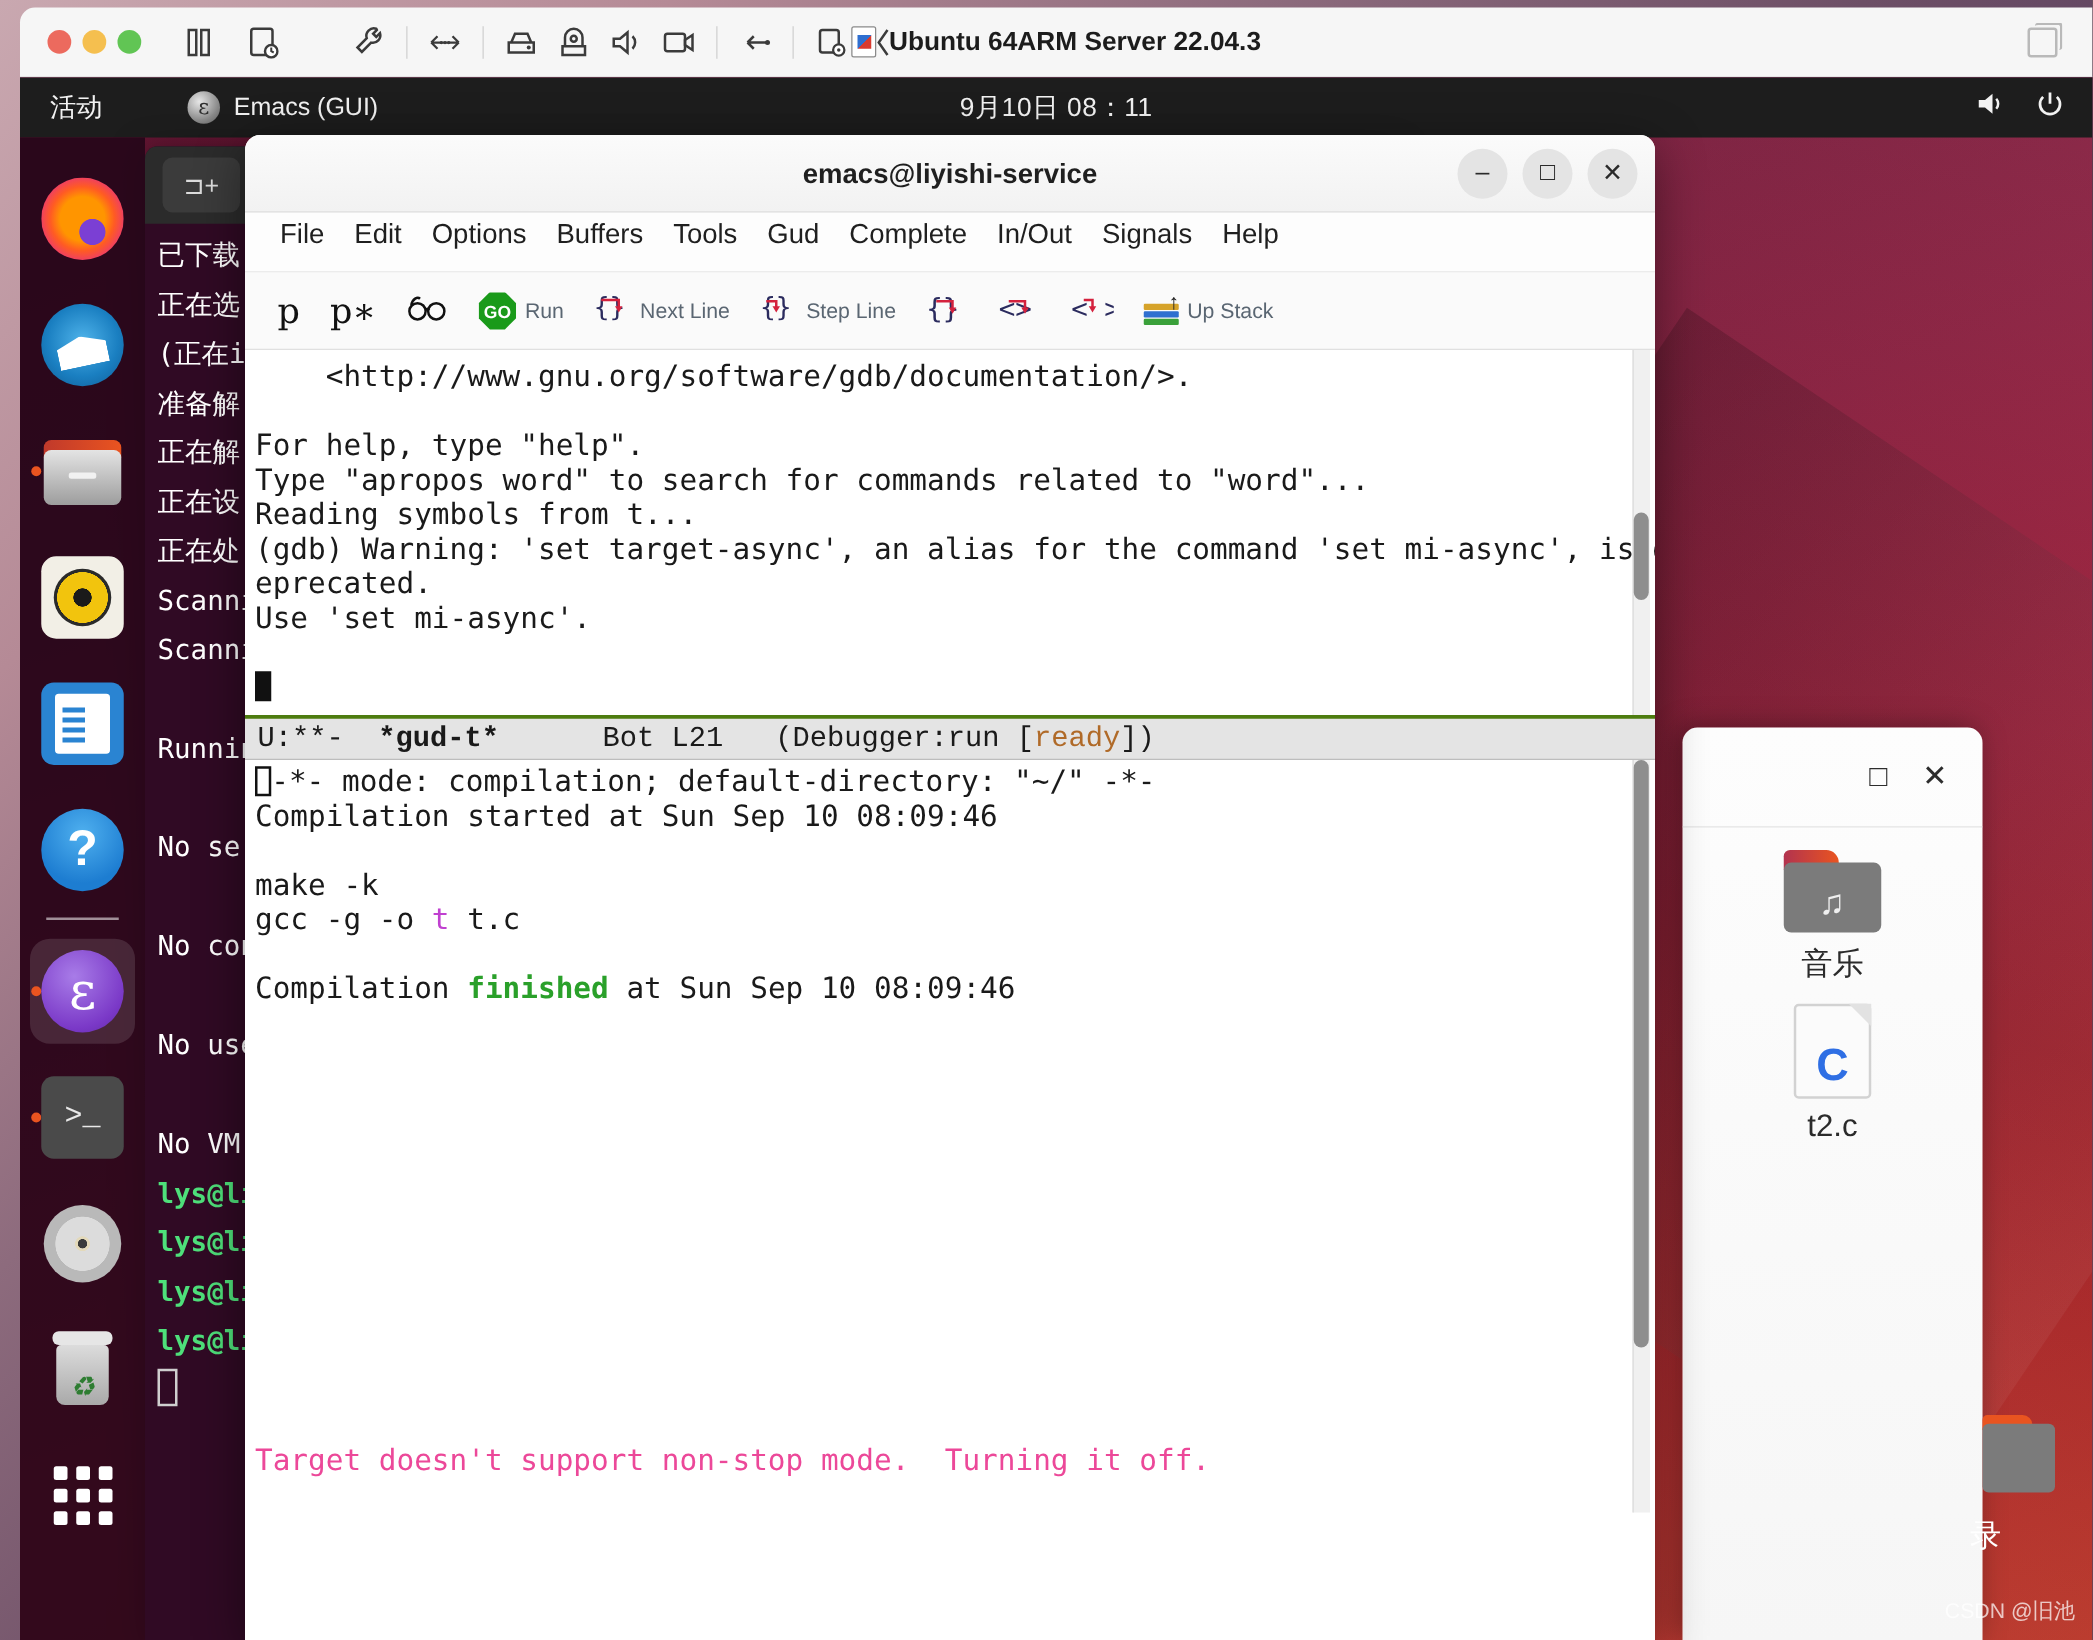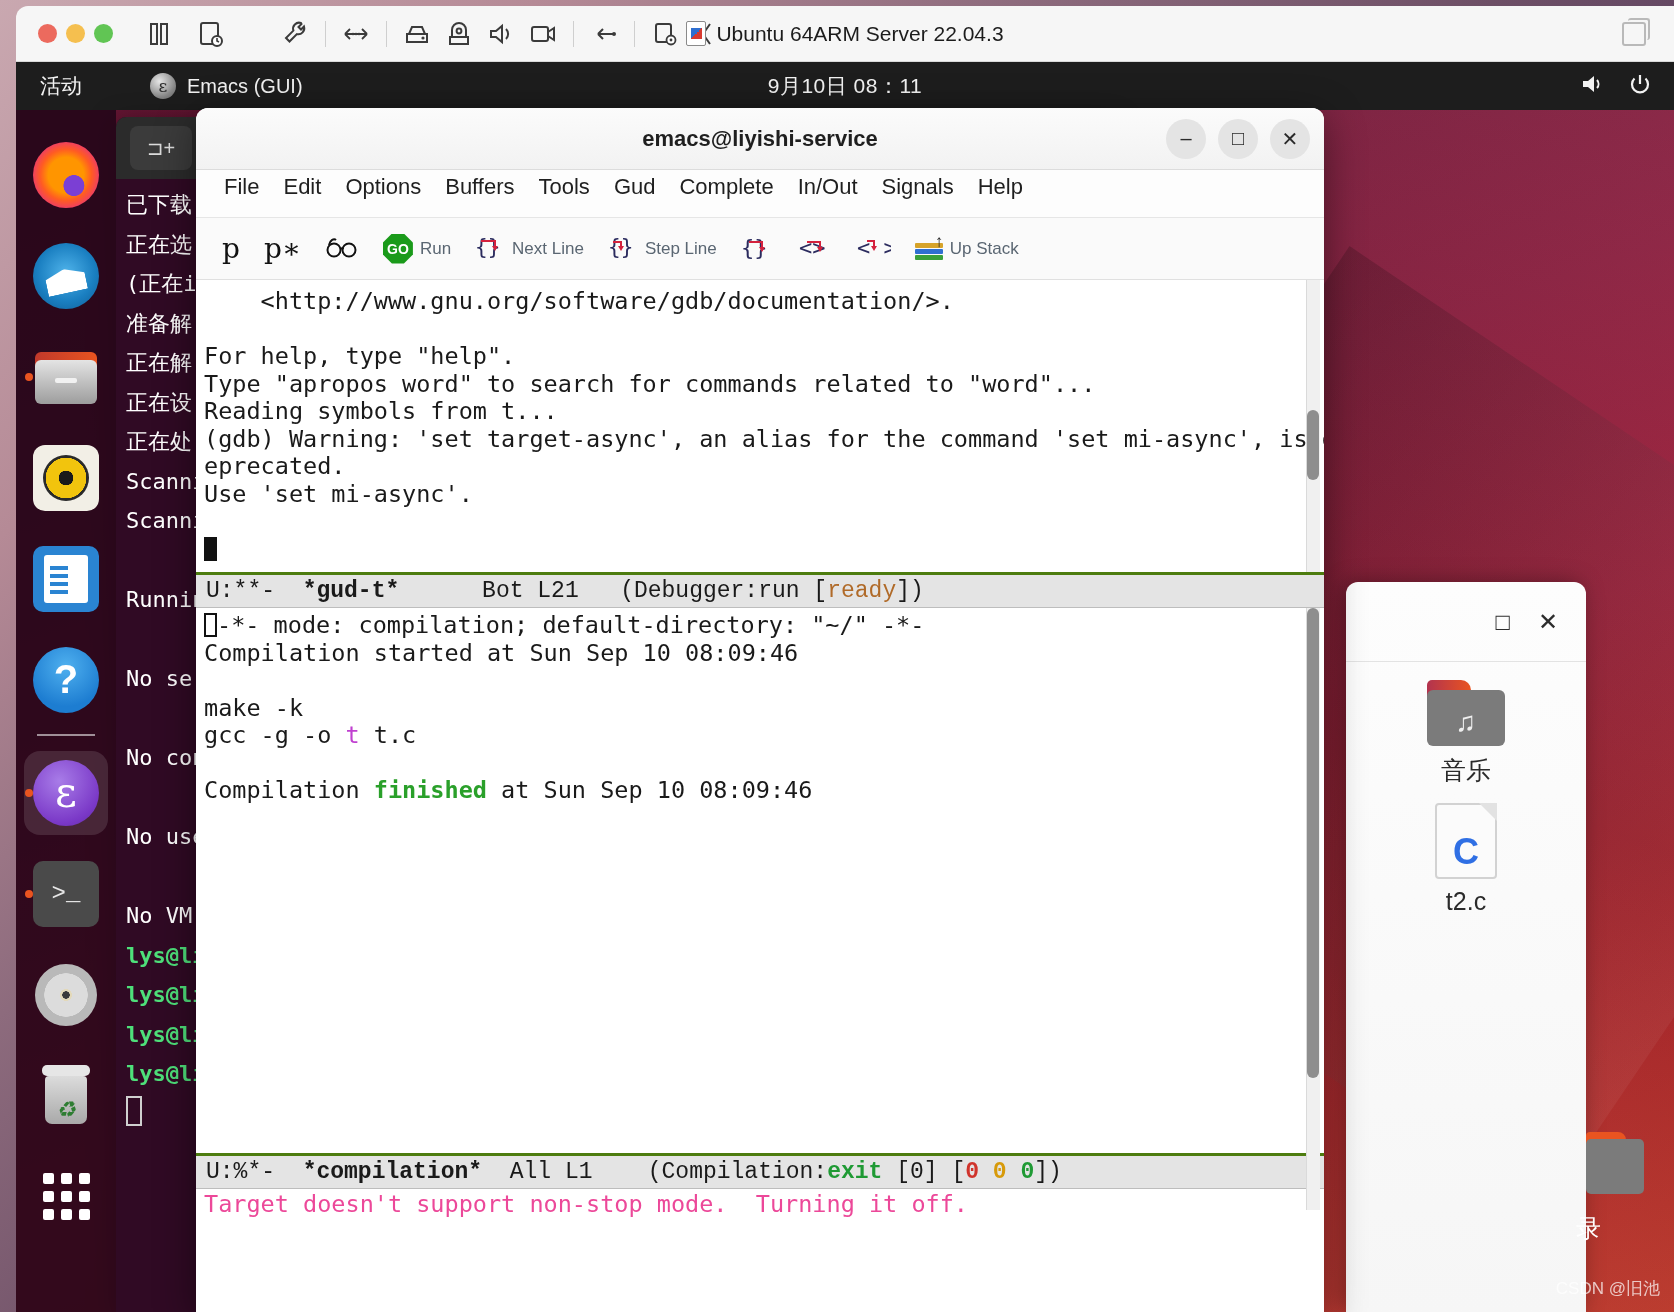--- a/index.html
+++ b/index.html
@@ -35,21 +35,21 @@
   .t-green { background: #61c554; }
 
   .vm-tool { width: 40px; height: 40px; display: flex; align-items: center; justify-content: center; color: #3b3b3b; }
   .vm-tools-left { display:flex; align-items:center; margin-left: 26px; gap: 12px; }
   .vm-tools-mid { display:flex; align-items:center; margin-left: 44px; gap: 2px; }
   .vm-sep { width:1px; height:26px; background:#cfcfcf; margin: 0 8px; }
 
   .vm-title {
     position: absolute; left: 0; right: 0; top: 0; bottom: 0;
     display: flex; align-items: center; justify-content: center;
-    gap: 10px; font-size: 21px; color: #1c1c1c; pointer-events:none;
+    gap: 10px; font-size: 21px; color: #1c1c1c; pointer-events:none;font-weight:bold;
   }
   .vm-title-doc {
     width: 20px; height: 25px; background: #fff; border: 1.4px solid #8a8a8a;
     position: relative; border-radius: 2px;
   }
   .vm-title-doc::after {
     content:''; position:absolute; left:4px; top:6px; width:11px; height:11px;
     background: linear-gradient(135deg,#2f6fd0 50%, #d83a2f 50%);
   }
   .vm-restore {
@@ -614,21 +614,20 @@
 <span>Compilation started at Sun Sep 10 08:09:46</span>
 
 <span>make -k</span>
 <span>gcc -g -o </span><span class="c-magenta">t</span><span> t.c</span>
 
 <span>Compilation </span><span class="c-finished">finished</span><span> at Sun Sep 10 08:09:46</span></div>
           <div class="em-scroll-track" style="top:0; height:602px;"></div>
           <div class="em-scroll-thumb" style="top:0px; height:470px;"></div>
         </div>
 
-        <div class="modeline"><span>U:%*-</span>  <span class="ml-buf">*compilation*</span>  <span>All L1</span>    <span>(Compilation:</span><span class="ml-exit">exit</span><span> [0] [</span><span class="n-red">0</span> <span class="n-yellow">0</span> <span class="n-green">0</span><span>])</span></div>
 
         <div class="minibuffer">Target doesn't support non-stop mode.  Turning it off.</div>
       </div>
     </div>
 
     <div class="dock">
       <div class="dock-slot">
         <div class="dock-icon ic-firefox"></div>
       </div>
       <div class="dock-slot">

